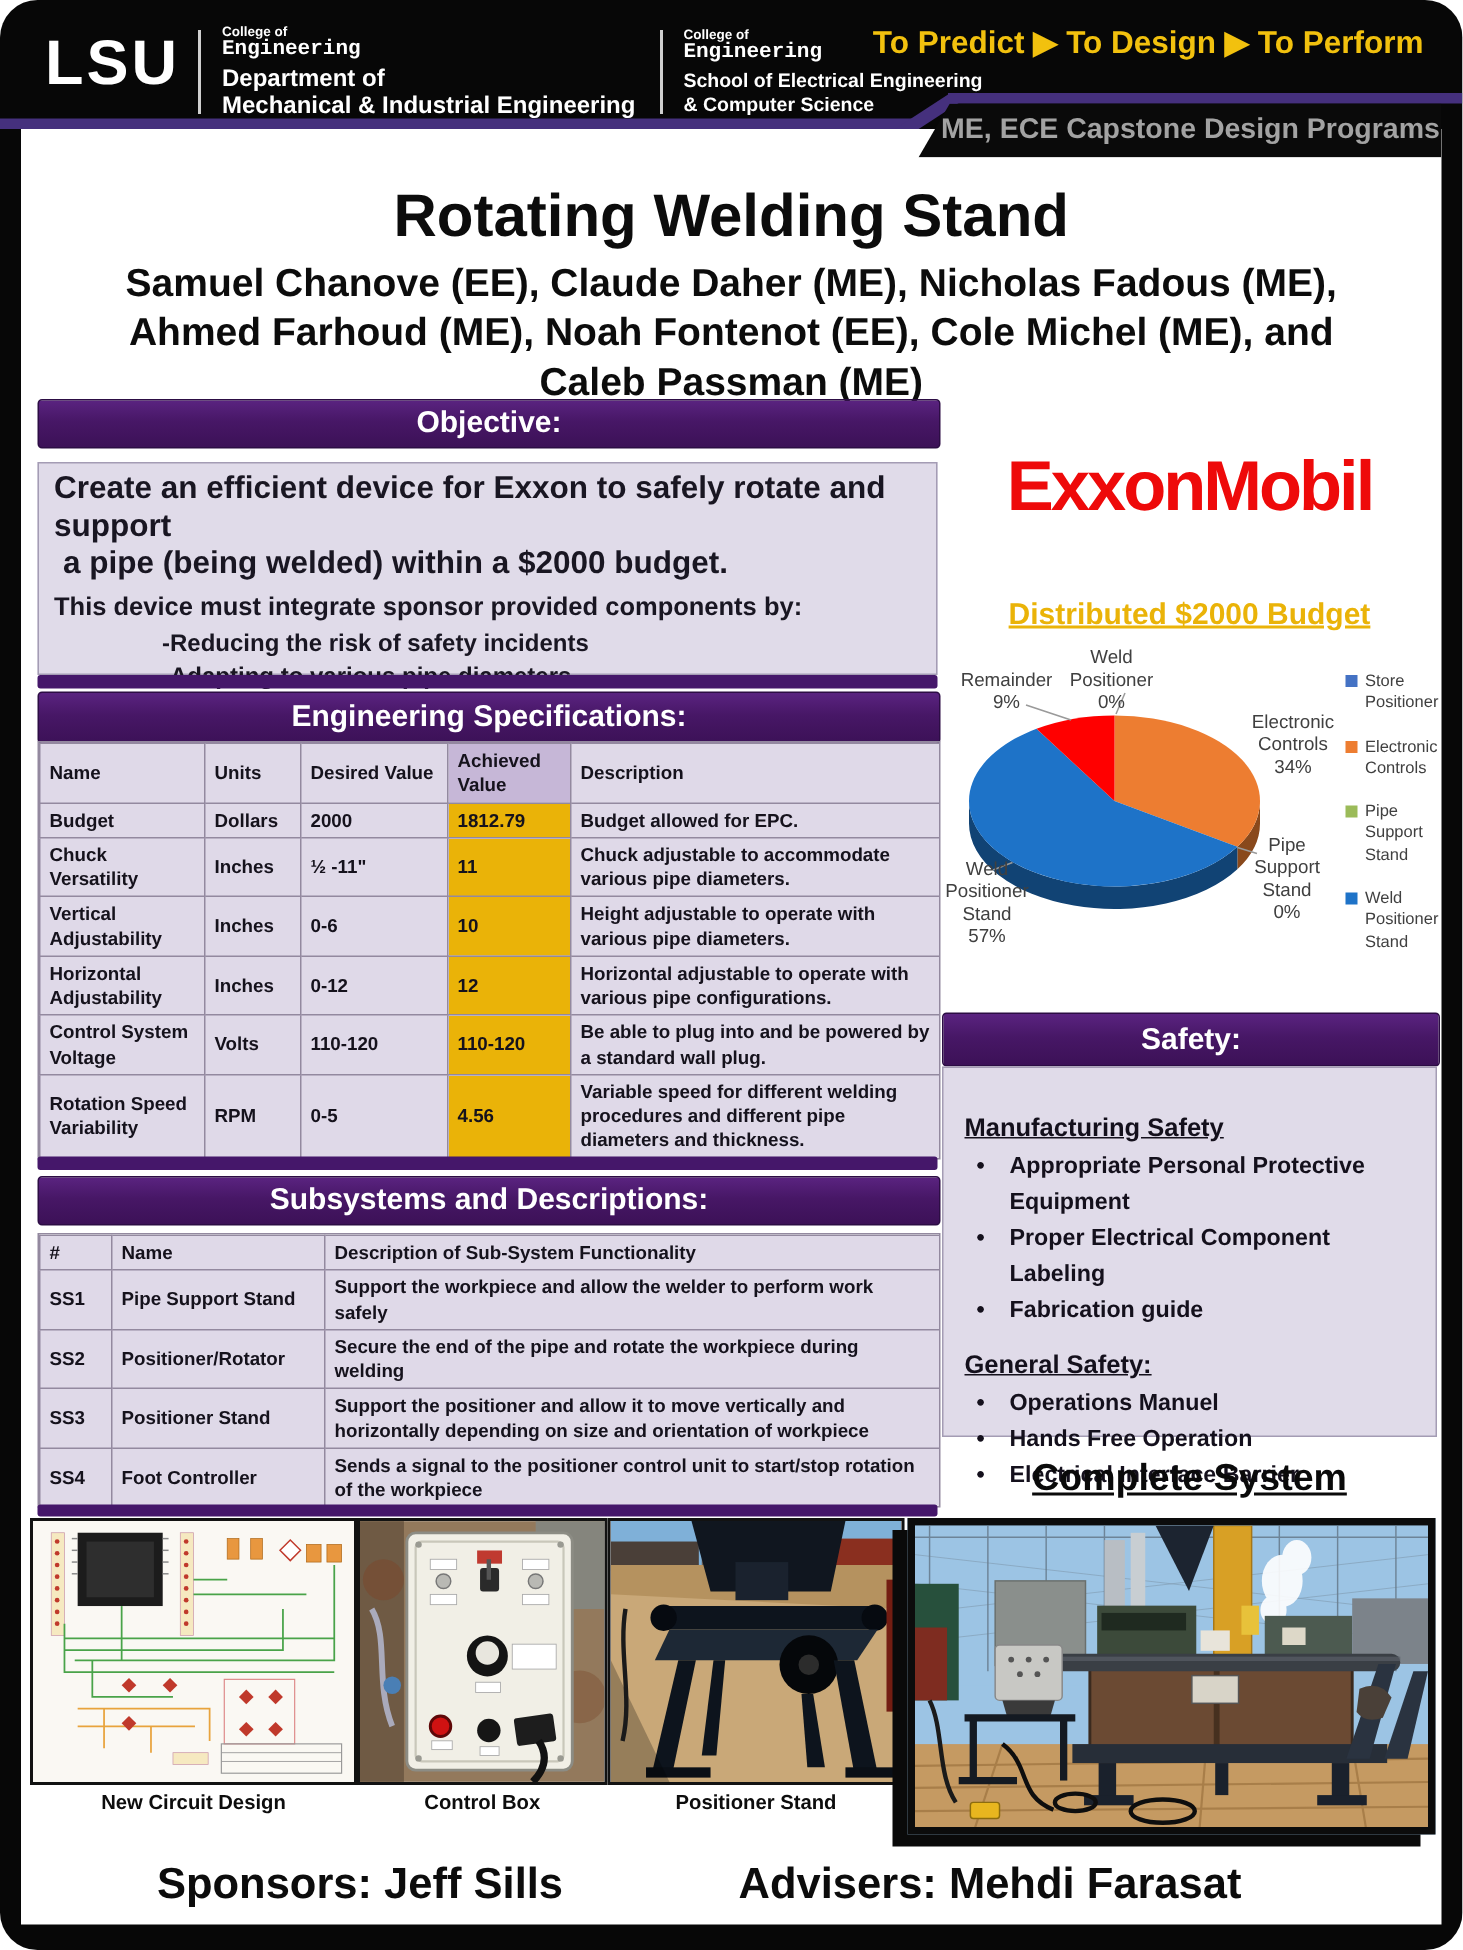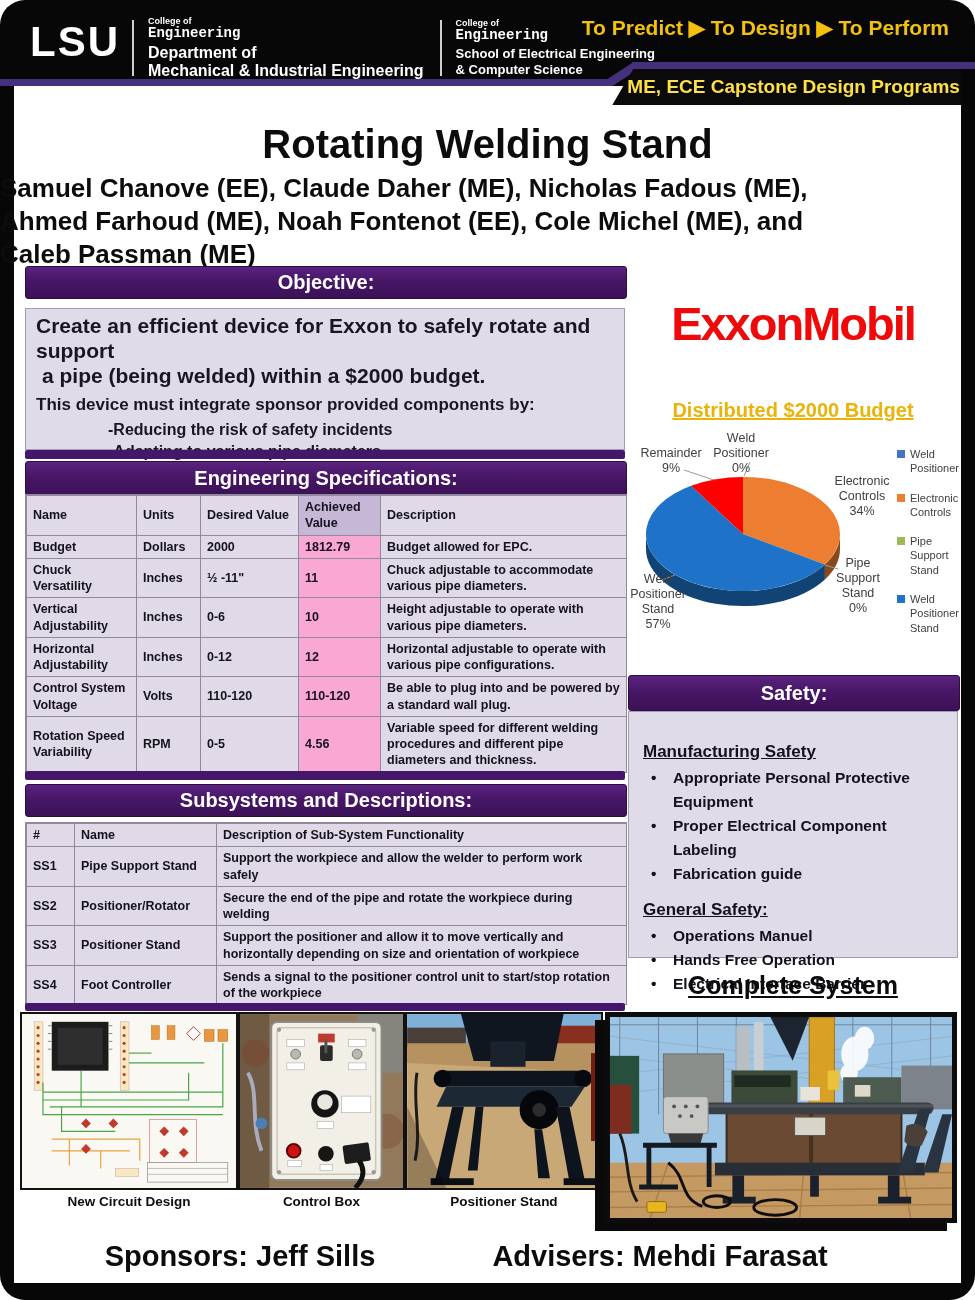--- a/index.html
+++ b/index.html
@@ -16,25 +16,25 @@
   .dept .eng{font-size:14px;font-weight:700;line-height:15px;margin-bottom:3px;font-family:Liberation Mono, monospace;}
   .dept1 .ln{font-size:16px;font-weight:600;line-height:18px;}
   .dept2 .ln{font-size:13px;font-weight:600;line-height:16px;}
   .motto{position:absolute;right:26px;top:16px;font-size:21px;font-weight:800;color:#f2c10e;}
   .stripe-main{position:absolute;left:0;top:79px;width:62.5%;height:7px;background:#45307d;}
   .stripe-right{position:absolute;left:64.8%;right:0;top:62px;height:7px;background:#45307d;}
   .stripe-diag{position:absolute;left:61.2%;top:62px;width:5.4%;height:24px;background:#45307d;
                clip-path:polygon(70% 0,100% 0,30% 100%,0 100%);}
   .programs-box{position:absolute;left:62.8%;top:69px;right:14px;height:36px;background:#0a0a0a;
                 clip-path:polygon(6% 0,100% 0,100% 100%,0 100%);display:flex;align-items:center;justify-content:center;}
-  .programs-box span{color:#fde047;font-size:19px;font-weight:800;padding-left:14px;}
+  .programs-box span{color:#a3a3a3;font-size:19px;font-weight:800;padding-left:14px;}
 
   
   .title{position:absolute;left:0;right:0;top:122px;text-align:center;font-size:40px;font-weight:800;color:#0c0c0c;}
-  .authors{position:absolute;left:0;right:0;top:172px;text-align:left;font-size:26px;font-weight:700;color:#0c0c0c;line-height:33px;}
+  .authors{position:absolute;left:0;right:0;top:172px;text-align:center;font-size:26px;font-weight:700;color:#0c0c0c;line-height:33px;}
   .authors span{display:block;}
 
   
   .pbar{position:absolute;background:linear-gradient(180deg,#5a2380 0%,#471766 45%,#3c1157 100%);
         border:1px solid #2c0d44;border-radius:3px;color:#fff;font-weight:700;
         display:flex;align-items:center;justify-content:center;}
   .pstrip{position:absolute;background:#45176a;border-radius:2px;}
   .panel{position:absolute;background:#e0dbe9;border:1px solid #a49cb4;box-sizing:border-box;}
 
   
@@ -42,21 +42,21 @@
   .obj-main{font-size:21px;font-weight:800;line-height:1.18;}
   .obj-intro{font-size:17px;font-weight:800;margin-top:7px;}
   .obj-list{list-style:none;margin:4px 0 0 0;padding:0 0 0 72px;}
   .obj-list li{font-size:16px;font-weight:800;line-height:1.35;}
 
   
   table.grid{border-collapse:collapse;table-layout:fixed;width:600px;background:#dfd9e8;}
   table.grid th,table.grid td{border:1px solid #93899f;font-size:12.5px;font-weight:700;color:#15121c;
       padding:3px 6px;vertical-align:middle;text-align:left;line-height:1.3;overflow:hidden;}
   table.grid th{font-weight:700;}
-  td.ach,th.achh{background:#f9a8d4;}
+  td.ach,th.achh{background:#eab308;}
   th.achh{background:#c6b7d7;}
   .tablewrap{position:absolute;overflow:hidden;border:1px solid #93899f;}
 
   
   .exxon{position:absolute;left:628px;width:330px;top:296px;text-align:center;color:#ee0a0a;
          font-size:47px;font-weight:900;letter-spacing:-2px;}
   .budget-title{position:absolute;left:628px;width:330px;top:399px;text-align:center;
                 font-size:20px;font-weight:800;text-decoration:underline;color:#eab308;}
   .pie-wrap{position:absolute;left:622px;top:428px;width:336px;height:235px;}
   .pie-label{position:absolute;font-size:12.5px;color:#404040;text-align:center;line-height:1.2;white-space:pre-line;}
@@ -292,21 +292,21 @@
 Support
 Stand
 0%</div>
   <div class="pie-label" style="left:612px;top:572px;width:92px;">Weld
 Positioner
 Stand
 57%</div>
   <div class="legend" id="pie-legend">
       <div class="legend-item">
         <span class="sq" style="background: rgb(68, 114, 196);"></span>
-        <span>Weld Positioner</span>
+        <span>Store Positioner</span>
       </div>
       <div class="legend-item">
         <span class="sq" style="background: rgb(237, 125, 49);"></span>
         <span>Electronic Controls</span>
       </div>
       <div class="legend-item">
         <span class="sq" style="background: rgb(155, 187, 89);"></span>
         <span>Pipe Support Stand</span>
       </div>
       <div class="legend-item">

